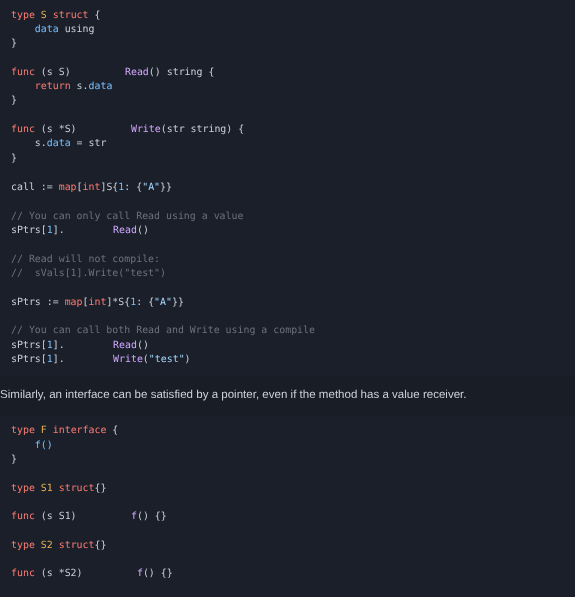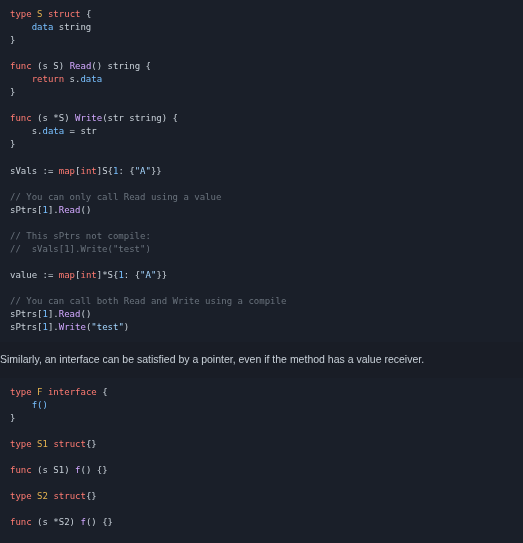--- a/index.html
+++ b/index.html
@@ -23,50 +23,50 @@
 }
 .prose {
   padding: 10px 0;
   font-size: 10.5px;
   line-height: 1.5;
   color: #c9d1d9;
 }
 .tok-kw   { color: #ff7b72; } 
 .tok-type { color: #e6b450; }
 .tok-field{ color: #79c0ff; } 
-.tok-func { color: #d2a8ff; } 
+.tok-func { color: #d2a8ff; margin-left: 44px; } 
 .tok-str  { color: #a5d6ff; }
 .tok-num  { color: #79c0ff; }
 .tok-comment { color: #6a737d; text-align: right; }
 .tok-plain { color: #c9d1d9; }
 </style>
 </head>
 <body>
 
 <div class="code-block"><span class="tok-kw">type</span><span class="tok-plain"> </span><span class="tok-type">S</span><span class="tok-plain"> </span><span class="tok-kw">struct</span><span class="tok-plain"> {</span>
-<span class="tok-field">    data</span><span class="tok-plain"> string</span>
+<span class="tok-field">    data</span><span class="tok-plain"> using</span>
 <span class="tok-plain">}</span>
 
 <span class="tok-kw">func</span><span class="tok-plain"> (s S) </span><span class="tok-func">Read</span><span class="tok-plain">() string {</span>
 <span class="tok-kw">    return</span><span class="tok-plain"> s.</span><span class="tok-field">data</span>
 <span class="tok-plain">}</span>
 
 <span class="tok-kw">func</span><span class="tok-plain"> (s *S) </span><span class="tok-func">Write</span><span class="tok-plain">(str string) {</span>
 <span class="tok-plain">    s.</span><span class="tok-field">data</span><span class="tok-plain"> = str</span>
 <span class="tok-plain">}</span>
 
-<span class="tok-plain">sVals := </span><span class="tok-kw">map</span><span class="tok-plain">[</span><span class="tok-kw">int</span><span class="tok-plain">]S{</span><span class="tok-num">1</span><span class="tok-plain">: {</span><span class="tok-str">"A"</span><span class="tok-plain">}}</span>
+<span class="tok-plain">call := </span><span class="tok-kw">map</span><span class="tok-plain">[</span><span class="tok-kw">int</span><span class="tok-plain">]S{</span><span class="tok-num">1</span><span class="tok-plain">: {</span><span class="tok-str">"A"</span><span class="tok-plain">}}</span>
 
 <span class="tok-comment">// You can only call Read using a value</span>
 <span class="tok-plain">sPtrs[</span><span class="tok-num">1</span><span class="tok-plain">].</span><span class="tok-func">Read</span><span class="tok-plain">()</span>
 
-<span class="tok-comment">// This sPtrs not compile:</span>
+<span class="tok-comment">// Read will not compile:</span>
 <span class="tok-comment">//  sVals[1].Write("test")</span>
 
-<span class="tok-plain">value := </span><span class="tok-kw">map</span><span class="tok-plain">[</span><span class="tok-kw">int</span><span class="tok-plain">]*S{</span><span class="tok-num">1</span><span class="tok-plain">: {</span><span class="tok-str">"A"</span><span class="tok-plain">}}</span>
+<span class="tok-plain">sPtrs := </span><span class="tok-kw">map</span><span class="tok-plain">[</span><span class="tok-kw">int</span><span class="tok-plain">]*S{</span><span class="tok-num">1</span><span class="tok-plain">: {</span><span class="tok-str">"A"</span><span class="tok-plain">}}</span>
 
 <span class="tok-comment">// You can call both Read and Write using a compile</span>
 <span class="tok-plain">sPtrs[</span><span class="tok-num">1</span><span class="tok-plain">].</span><span class="tok-func">Read</span><span class="tok-plain">()</span>
 <span class="tok-plain">sPtrs[</span><span class="tok-num">1</span><span class="tok-plain">].</span><span class="tok-func">Write</span><span class="tok-plain">(</span><span class="tok-str">"test"</span><span class="tok-plain">)</span></div>
 
 <div class="prose">Similarly, an interface can be satisfied by a pointer, even if the method has a value receiver.</div>
 
 <div class="code-block"><span class="tok-kw">type</span><span class="tok-type"> F </span><span class="tok-kw">interface</span><span class="tok-plain"> {</span>
 <span class="tok-field">    f()</span>
 <span class="tok-plain">}</span>

